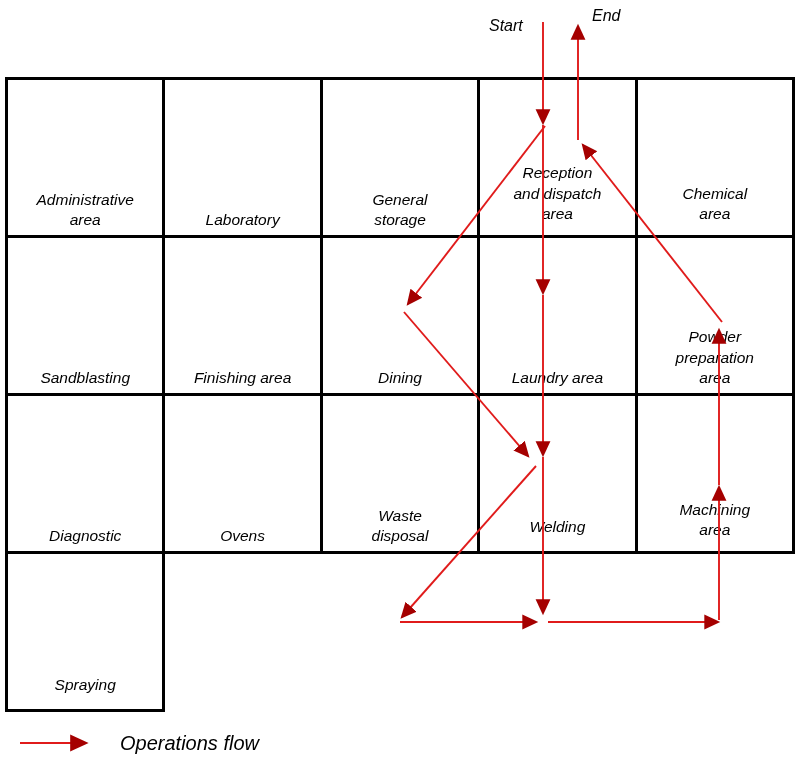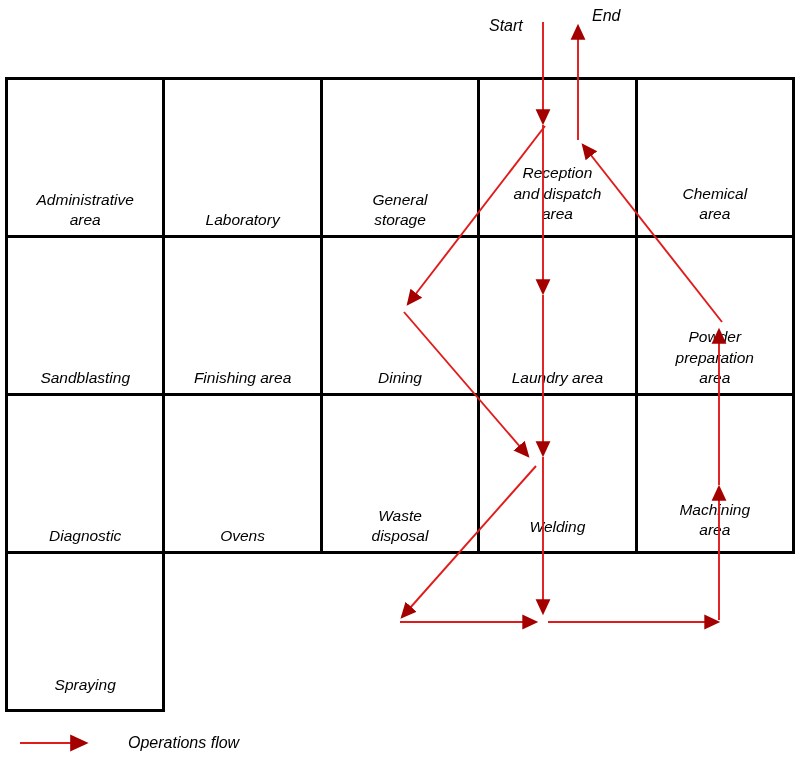--- a/index.html
+++ b/index.html
@@ -86,22 +86,22 @@
     position: absolute;
     left: 18px;
     top: 728px;
     width: 320px;
     height: 30px;
     display: flex;
     align-items: center;
   }
   .legend-swatch { width: 80px; height: 18px; position: relative; }
   .legend-text {
-    margin-left: 30px;
-    font-size: 16px;
+    margin-left: 22px;
+    font-size: 20px;
     color: #000;
     white-space: nowrap;
   }
 </style>
 </head>
 <body>
 
 <div id="diagram-root">
 
   <div class="endpoint-label" id="start-label">Start</div>

